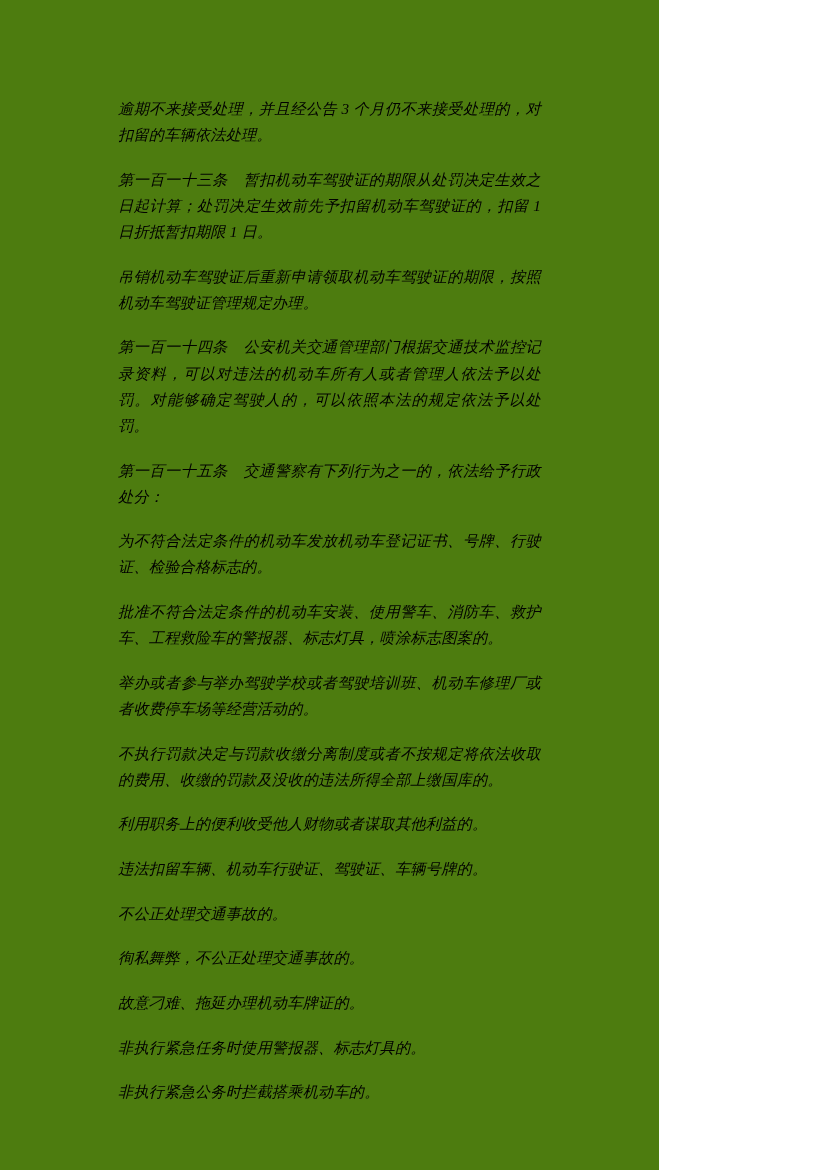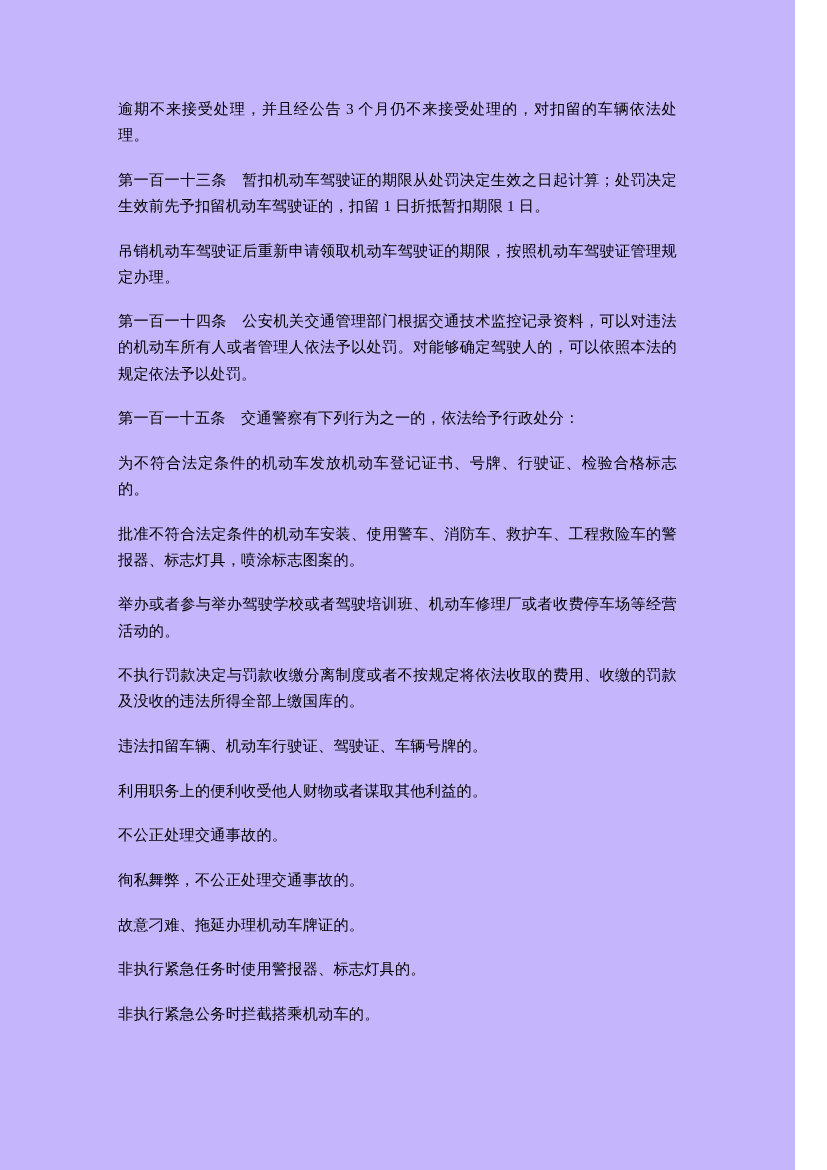--- a/index.html
+++ b/index.html
@@ -8,24 +8,25 @@
     background: #ffffff;
   }
   body {
     width: 827px;
     height: 1170px;
     font-family: "Liberation Serif", "DejaVu Serif", serif;
     color: #000000;
   }
   .page {
     box-sizing: border-box;
-    width: 795px;
+    width: 659px;
     height: 1170px;
     padding: 96px 118px 60px 118px;
-    background: #c4b5fd;
+    background: #4d7c0f;
+    font-style: italic;
   }
   .doc-body {
     width: 100%;
   }
   .para {
     font-size: 15.2px;
     line-height: 1.72;
     text-align: justify;
     text-justify: inter-ideograph;
     margin: 0 0 18.5px 0;
@@ -43,21 +44,21 @@
   <div class="doc-body">
     <p class="para">逾期不来接受处理，并且经公告 3 个月仍不来接受处理的，对扣留的车辆依法处理。</p>
     <p class="para">第一百一十三条　暂扣机动车驾驶证的期限从处罚决定生效之日起计算；处罚决定生效前先予扣留机动车驾驶证的，扣留 1 日折抵暂扣期限 1 日。</p>
     <p class="para">吊销机动车驾驶证后重新申请领取机动车驾驶证的期限，按照机动车驾驶证管理规定办理。</p>
     <p class="para">第一百一十四条　公安机关交通管理部门根据交通技术监控记录资料，可以对违法的机动车所有人或者管理人依法予以处罚。对能够确定驾驶人的，可以依照本法的规定依法予以处罚。</p>
     <p class="para">第一百一十五条　交通警察有下列行为之一的，依法给予行政处分：</p>
     <p class="para">为不符合法定条件的机动车发放机动车登记证书、号牌、行驶证、检验合格标志的。</p>
     <p class="para">批准不符合法定条件的机动车安装、使用警车、消防车、救护车、工程救险车的警报器、标志灯具，喷涂标志图案的。</p>
     <p class="para">举办或者参与举办驾驶学校或者驾驶培训班、机动车修理厂或者收费停车场等经营活动的。</p>
     <p class="para">不执行罚款决定与罚款收缴分离制度或者不按规定将依法收取的费用、收缴的罚款及没收的违法所得全部上缴国库的。</p>
+    <p class="para">利用职务上的便利收受他人财物或者谋取其他利益的。</p>
     <p class="para">违法扣留车辆、机动车行驶证、驾驶证、车辆号牌的。</p>
-    <p class="para">利用职务上的便利收受他人财物或者谋取其他利益的。</p>
     <p class="para">不公正处理交通事故的。</p>
     <p class="para">徇私舞弊，不公正处理交通事故的。</p>
     <p class="para">故意刁难、拖延办理机动车牌证的。</p>
     <p class="para">非执行紧急任务时使用警报器、标志灯具的。</p>
     <p class="para">非执行紧急公务时拦截搭乘机动车的。</p>
   </div>
 </div>
 
 </body></html>

